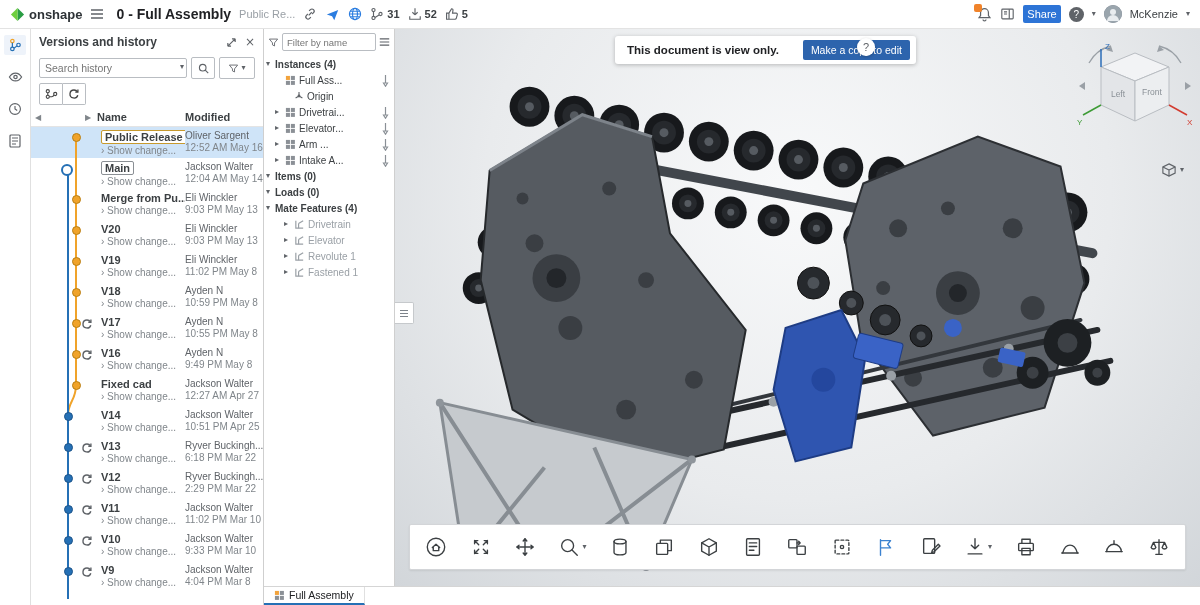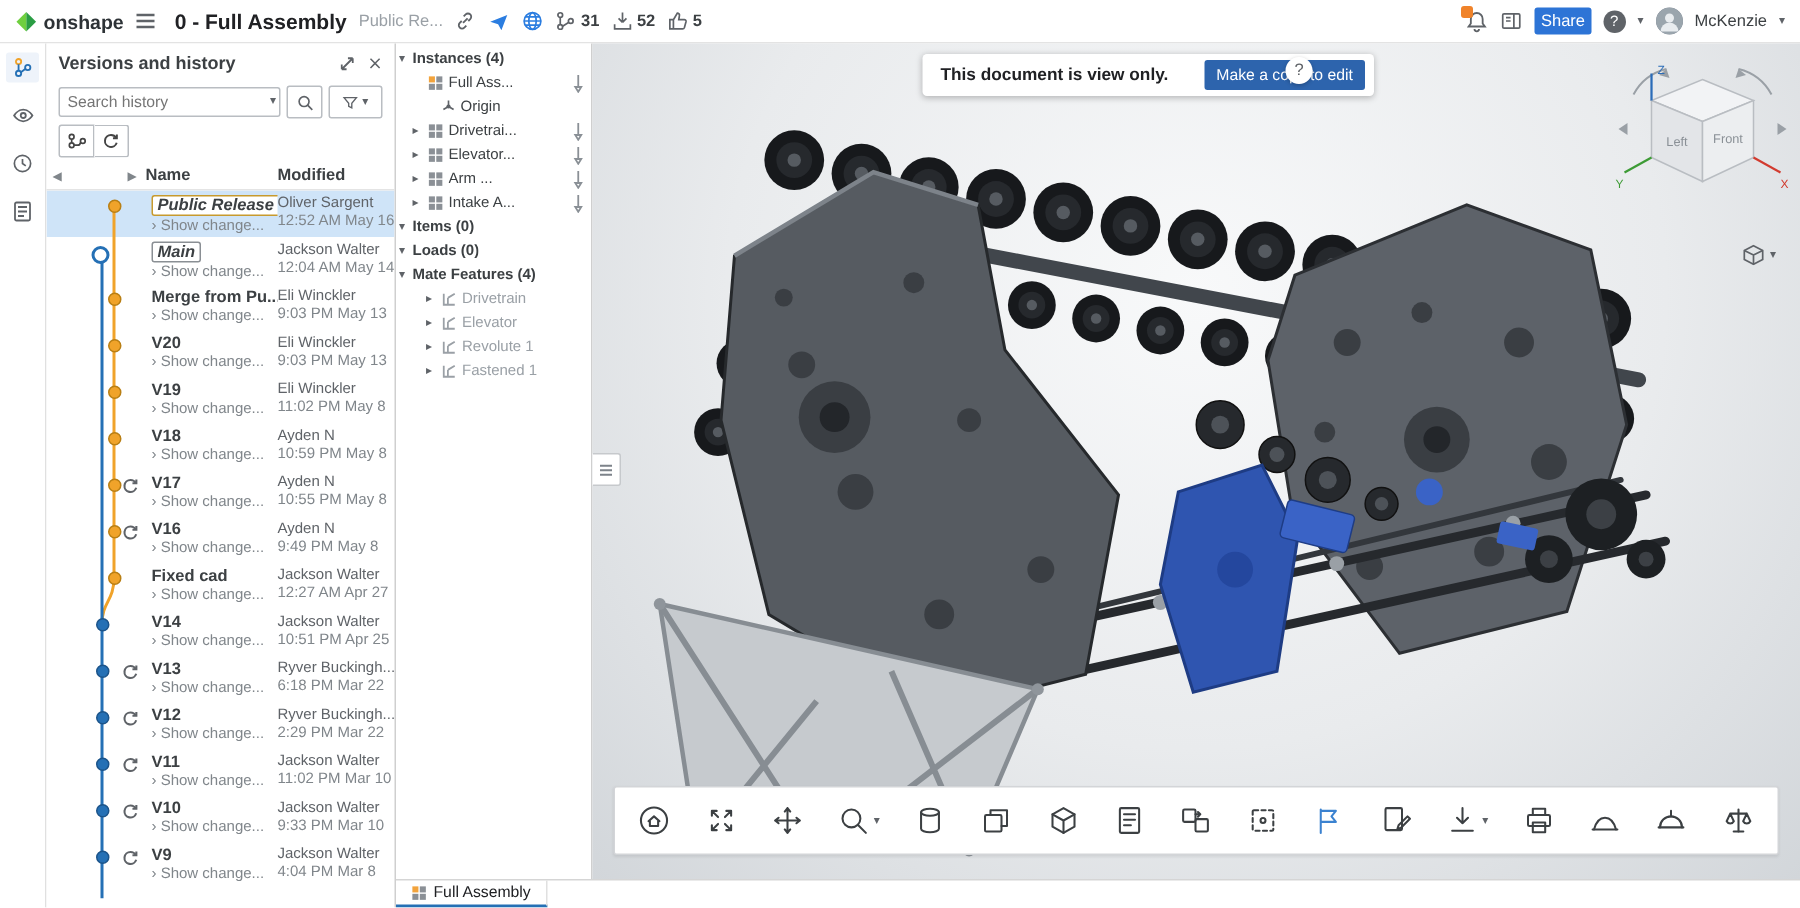--- a/index.html
+++ b/index.html
@@ -52,21 +52,21 @@
   .vrow{display:grid;grid-template-columns:50px 16px 1fr 78px;height:31px;cursor:pointer;}
   .vrow.selected{background:#cfe4f8;}
   .vgraph{position:relative;}
   .vnode{position:absolute;top:6px;width:7px;height:7px;border-radius:50%;z-index:2;}
   .node-yellow{left:41px;background:#f0a32a;border:1px solid #b97f14;}
   .node-blue{left:33px;background:#2570b5;border:1px solid #1c548a;}
   .node-blue-open{left:30px;width:8px;height:8px;background:#fff;border:2px solid #2570b5;}
   .vbranch{padding-top:5px;}
   .vmain{padding:3px 2px 0 4px;overflow:hidden;}
   .vname{display:inline-block;font-weight:bold;font-size:11px;line-height:12px;color:#3c4043;white-space:nowrap;}
-  .vname.badge{border:1px solid #8a8f94;border-radius:2px;padding:0 3px;background:#fff;font-style:italic;}
+  .vname.badge{border:1px solid #8a8f94;border-radius:2px;padding:0 3px;background:#fff;}
   .vname.release{border-color:#c79a2e;}
   .vshow{display:block;color:#80868b;font-size:10px;line-height:13px;white-space:nowrap;}
   .vshow::before{content:"› ";}
   .vside{padding-top:3px;font-size:10px;color:#5f6368;line-height:12px;white-space:nowrap;}
   .vauthor{display:block;}
   .vtime{display:block;color:#80868b;}
   .v-footer{flex:none;height:17px;background:#f1f2f3;border-top:1px solid #ddd;display:flex;align-items:center;gap:5px;padding:0 6px;font-size:9.5px;color:#6b7075;}
   .v-footer-text{flex:1;white-space:nowrap;overflow:hidden;}
   .info-glyph{font-family:"DejaVu Sans",sans-serif;font-size:10px;color:#80868b;}
 
@@ -545,20 +545,29 @@
     </div>
   </div>
 </div>
       </div>
     </aside>
 
     <div class="right">
       <div class="right-top">
 
         <aside class="features">
+          <div class="f-filter">
+            <svg width="11" height="11" viewBox="0 0 16 16" fill="none" stroke="#5f6368" stroke-width="1.3">
+                <path d="M2 3h12L9.5 8.5V13l-3-1.5V8.5z"></path>
+              </svg>
+            <input type="text" placeholder="Filter by name" style="">
+            <svg width="11" height="10" viewBox="0 0 14 12" stroke="#5f6368" stroke-width="1.4">
+                <path d="M1 2h12M1 6h12M1 10h12"></path>
+              </svg>
+          </div>
           <div class="f-tree">
               <div class="frow fsection" style="padding-left: 2px;">
                 <span class="chev chev-d"></span>
                 <span class="flabel">Instances (4)</span>
               </div>
               <div class="frow" style="padding-left: 11px;">
                 <span class="chev "></span>
                 <span class="ficon">
                   <svg width="11" height="11" viewBox="0 0 12 12">
                     <rect x="1" y="1" width="4.4" height="4.4" fill="#f2a33c"></rect>

